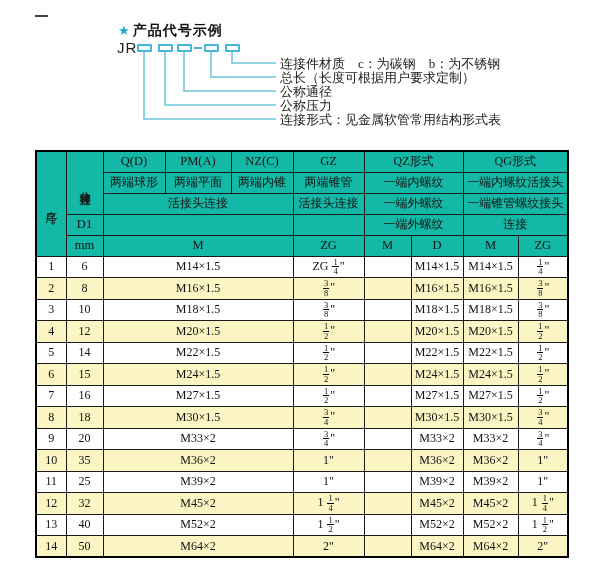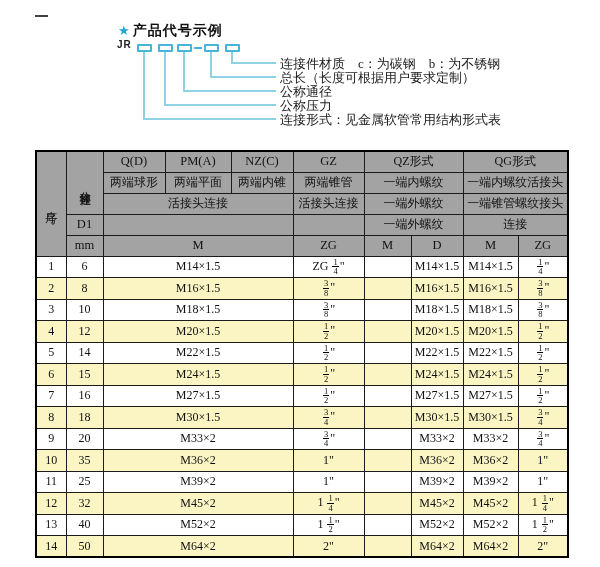--- a/index.html
+++ b/index.html
@@ -7,39 +7,39 @@
     font-family:"Liberation Serif","DejaVu Serif",serif; color:#111; }
   #page { position:relative; width:488px; height:567px; background:#fff; }
 
   
   .corner-dash { position:absolute; left:35px; top:15px; width:13px; height:2px; background:#444; }
 
   
   .diag-title { position:absolute; left:118px; top:22px; font-size:14px; font-weight:bold;
     font-family:"Liberation Sans","DejaVu Sans",sans-serif; letter-spacing:1px; }
   .diag-title .star { color:#1ba7d4; margin-right:2px; font-size:13px; }
-  .jr { position:absolute; left:117px; top:39px; font-size:10px; font-weight:bold;
+  .jr { position:absolute; left:117px; top:39px; font-size:15px; font-weight:normal;
     font-family:"Liberation Sans","DejaVu Sans",sans-serif; letter-spacing:1px; color:#222; }
   .code-box { position:absolute; top:44px; width:15px; height:8px; background:#fff;
     border:2px solid #45b5da; border-radius:1px; }
   .code-dash { position:absolute; top:47px; width:8px; height:2px; background:#45b5da; }
   .dline { position:absolute; background:#8fd2e4; }
   .dline.v { width:2px; }
   .dline.h { height:2px; }
   .diag-label { position:absolute; left:280px; font-size:13px; font-weight:400; color:#1c1c1c;
     white-space:nowrap; font-family:"Liberation Serif","DejaVu Serif",serif; }
 
   
   .tbl-title { position:absolute; left:34px; top:121px; font-size:20px; font-weight:bold;
     font-style:italic; letter-spacing:3px; color:#000; }
   table { position:absolute; left:35px; top:150px; width:532px; height:408px;
     border-collapse:collapse; table-layout:fixed; }
   td { border:1px solid #1b1b1b; text-align:center; vertical-align:middle;
     font-size:12px; padding:0; line-height:1.05; height:21px; overflow:hidden; }
-  thead td { background:#a3a3a3; }
+  thead td { background:#14b8a6; }
   tbody td { background:#ffffff; }
   tbody tr.alt td { background:#fbf4c3; }
   table { border:2px solid #000; }
   .lat { font-size:12.5px; }
   .vtext { writing-mode:vertical-rl; text-orientation:upright; display:inline-block;
     font-size:12px; letter-spacing:3px; line-height:1; }
   .vtext.dn { font-size:11.5px; letter-spacing:1px; }
   
   .fr { display:inline-block; vertical-align:middle; font-size:8.5px; line-height:1;
     text-align:center; margin:0 1px; }

